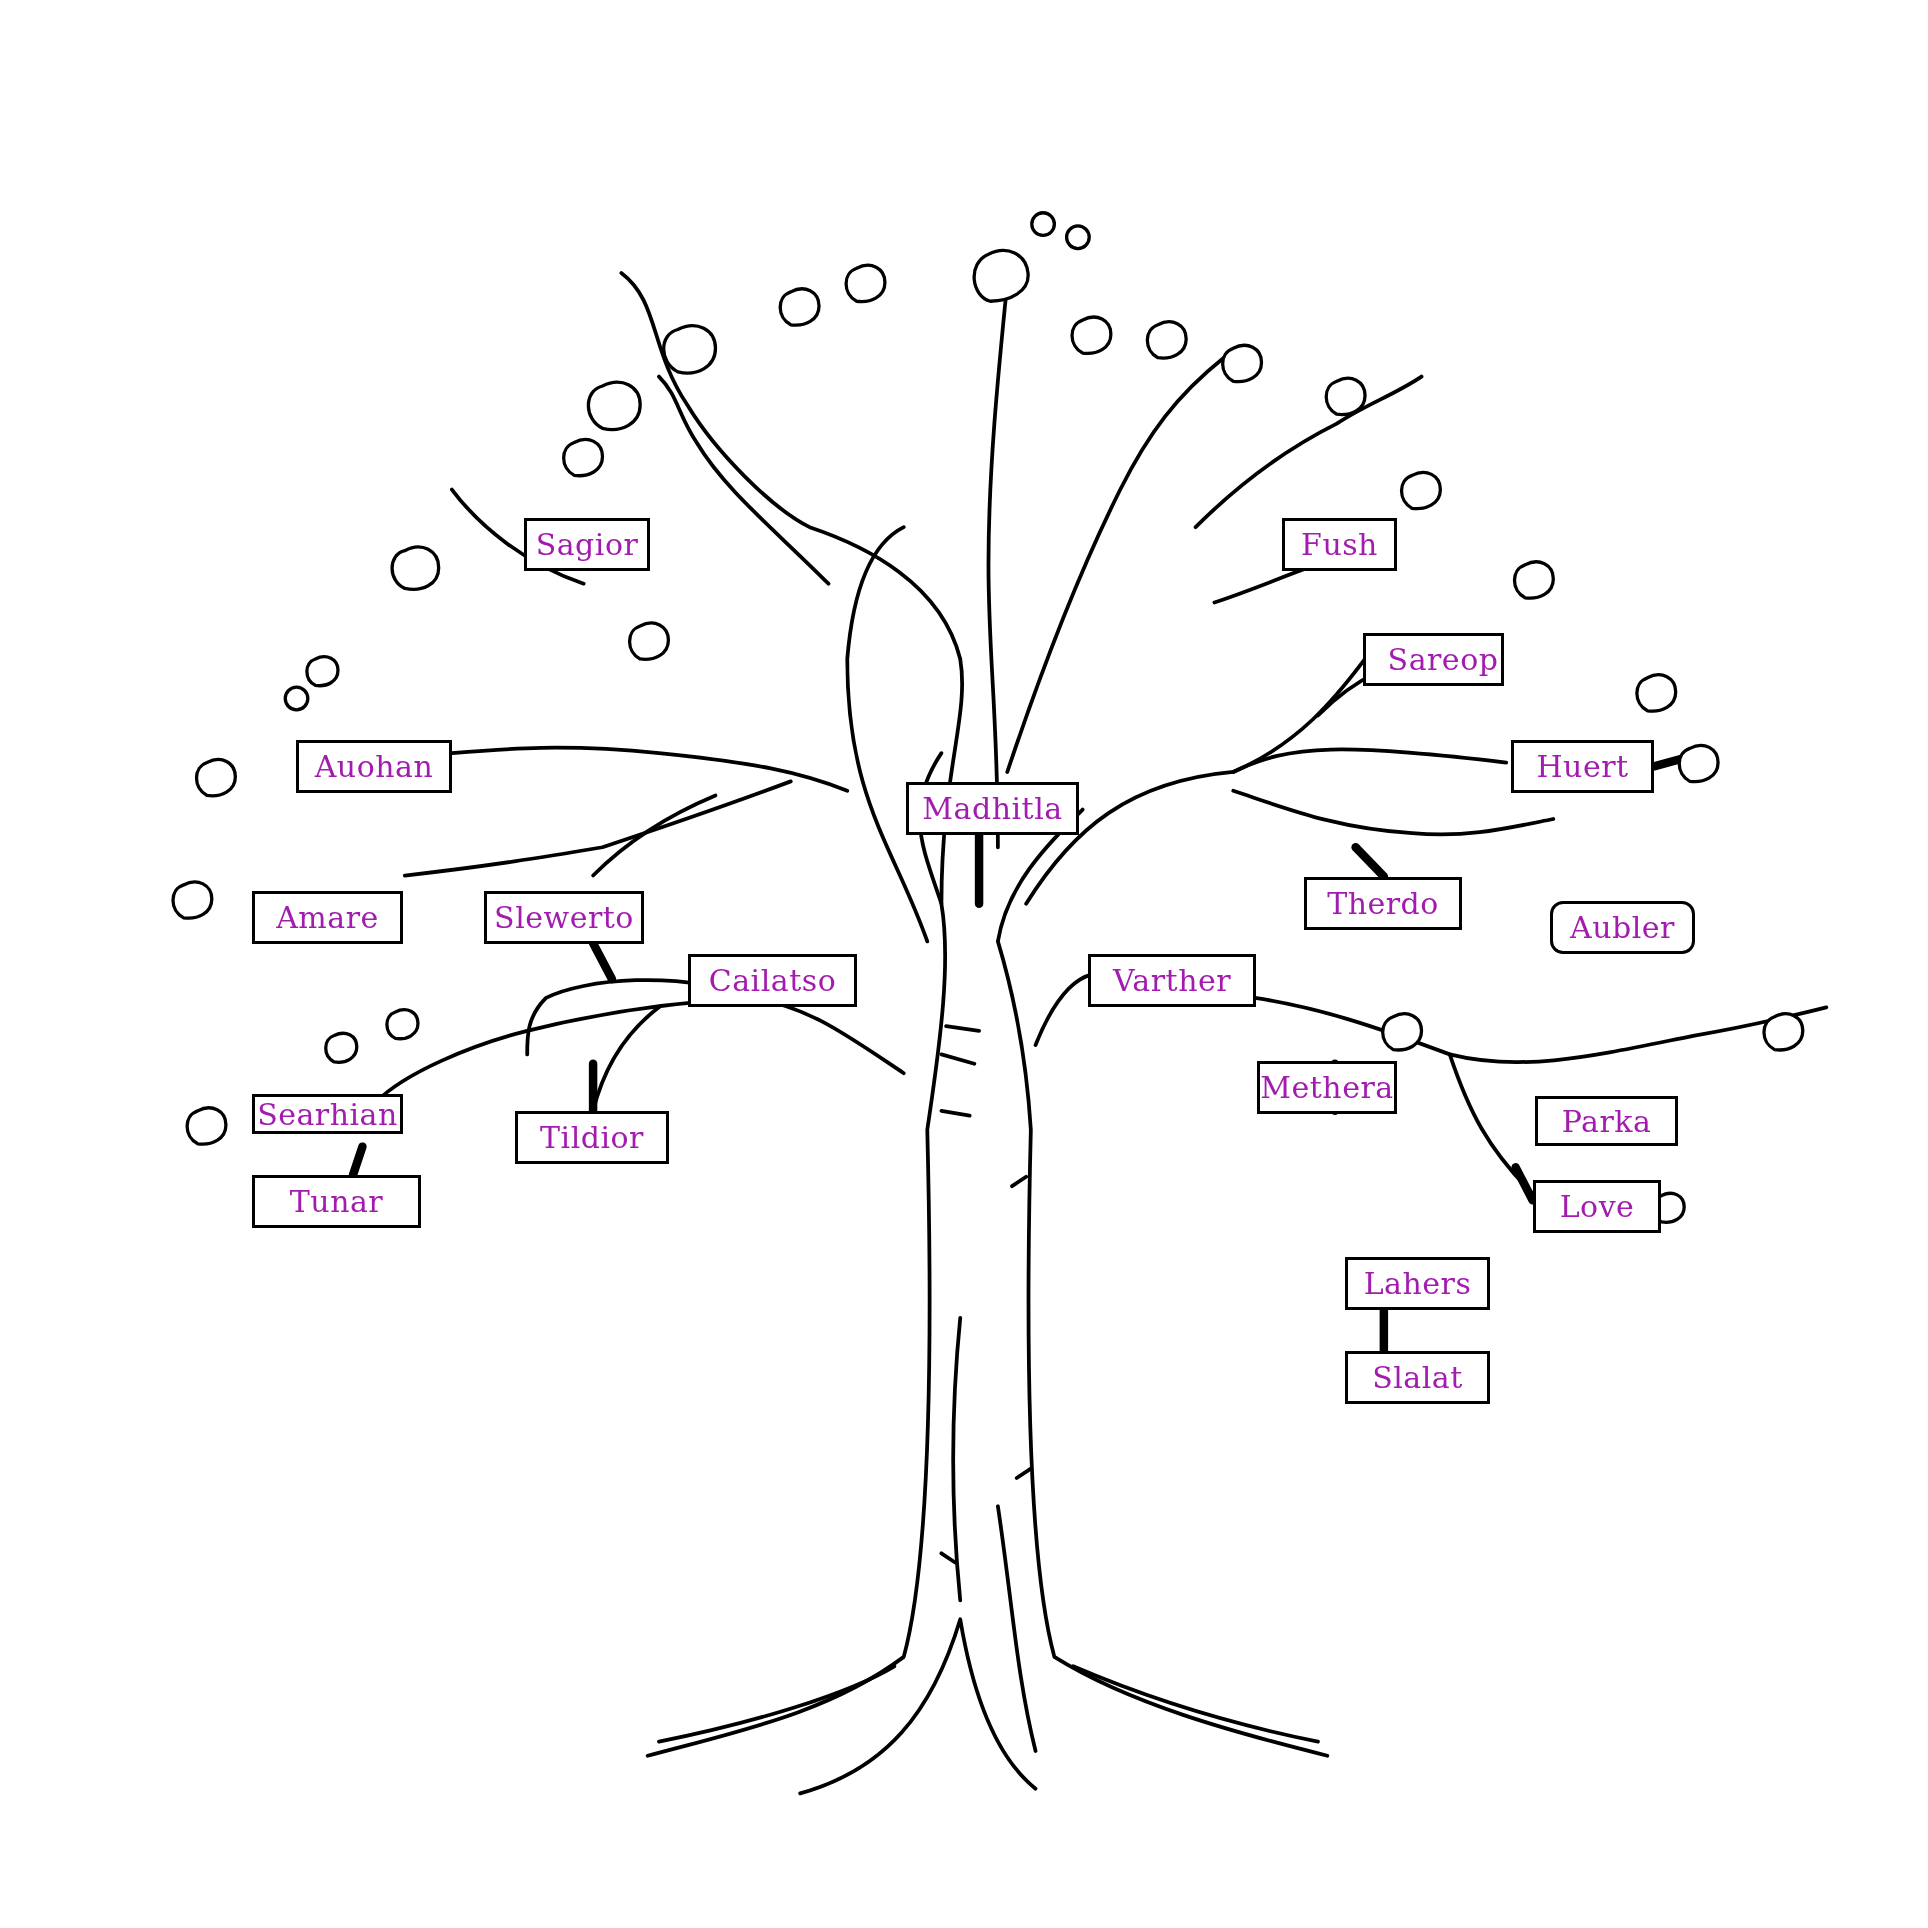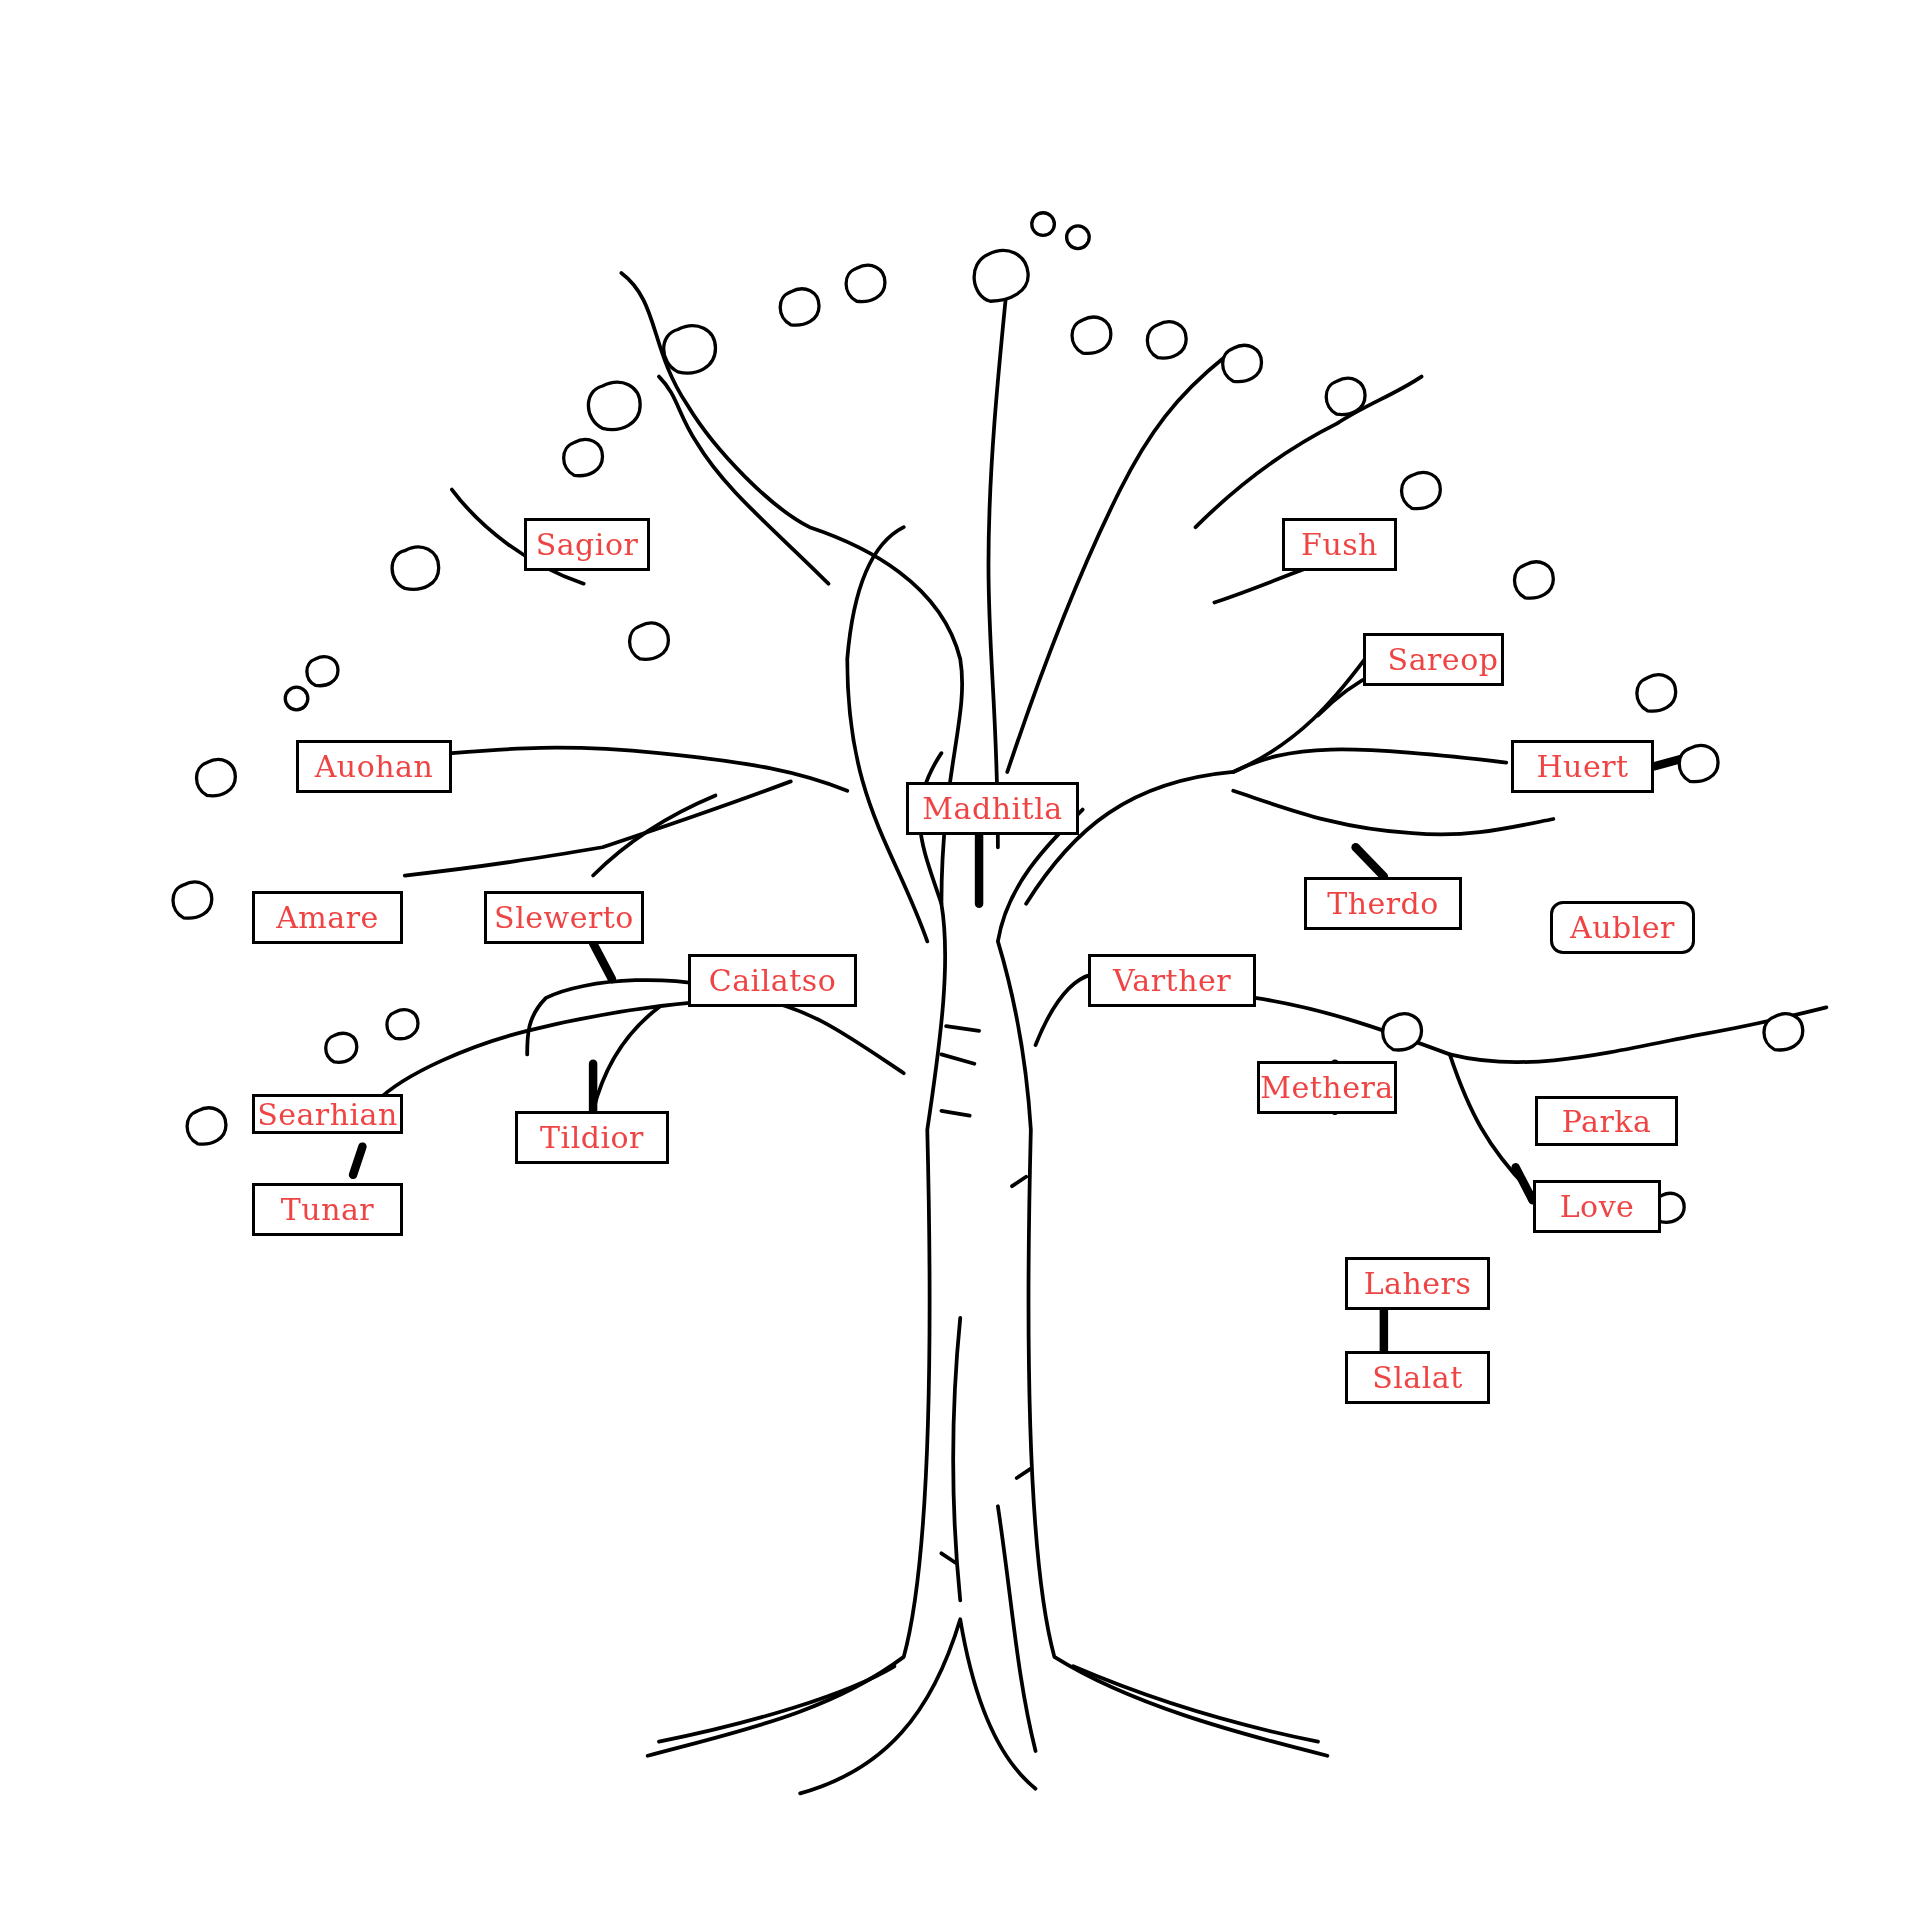--- a/index.html
+++ b/index.html
@@ -4,21 +4,21 @@
 <style>
   html, body { margin:0; padding:0; background:#ffffff; }
   body { width:1928px; height:1928px; position:relative; overflow:hidden;
          font-family:"DejaVu Serif", "Liberation Serif", serif; }
   #tree-art { position:absolute; left:0; top:0; width:1928px; height:1928px; }
   .tree-stroke { fill:none; stroke:#000; stroke-width:4; stroke-linecap:round; stroke-linejoin:round; }
   .tree-thick { fill:none; stroke:#000; stroke-width:9; stroke-linecap:round; }
   .leaf { fill:#fff; stroke:#000; stroke-width:3.5; }
   .name-box { position:absolute; box-sizing:border-box; border:3.8px solid #000; background:#fff;
               display:flex; align-items:center; justify-content:center;
-              font-size:30px; color:#ef4444; letter-spacing:0.5px; cursor:pointer; }
+              font-size:30px; color:#a21caf; letter-spacing:0.5px; cursor:pointer; }
 </style>
 </head>
 <body>
 
 <svg id="tree-art" viewBox="0 0 2048 2048" xmlns="http://www.w3.org/2000/svg">
 
   <g>
     <path class="tree-stroke" d="M688 1865 C780 1840 880 1820 960 1760 C990 1650 990 1400 985 1200 C1000 1100 1010 1020 1000 960 C980 900 960 860 1000 800"></path>
     <path class="tree-stroke" d="M1410 1865 C1310 1840 1200 1810 1120 1760 C1090 1650 1090 1400 1095 1200 C1090 1120 1075 1050 1060 1000 C1070 940 1110 900 1150 860"></path>
     <path class="tree-stroke" d="M850 1905 C940 1880 990 1820 1020 1720 C1030 1780 1050 1860 1100 1900"></path>
@@ -107,18 +107,18 @@
     <div class="name-box" style="left: 252px; top: 891px; width: 151px; height: 53px;">Amare</div>
     <div class="name-box" style="left: 484px; top: 891px; width: 160px; height: 53px;">Slewerto</div>
     <div class="name-box" style="left: 1304px; top: 877px; width: 158px; height: 53px;">Therdo</div>
     <div class="name-box" style="left: 1550px; top: 901px; width: 145px; height: 53px; border-radius: 13px;">Aubler</div>
     <div class="name-box" style="left: 688px; top: 954px; width: 169px; height: 53px;">Cailatso</div>
     <div class="name-box" style="left: 1088px; top: 954px; width: 168px; height: 53px;">Varther</div>
     <div class="name-box" style="left: 252px; top: 1094px; width: 151px; height: 40px;">Searhian</div>
     <div class="name-box" style="left: 515px; top: 1111px; width: 154px; height: 53px;">Tildior</div>
     <div class="name-box" style="left: 1257px; top: 1061px; width: 140px; height: 53px;">Methera</div>
     <div class="name-box" style="left: 1535px; top: 1096px; width: 143px; height: 50px;">Parka</div>
-    <div class="name-box" style="left: 252px; top: 1175px; width: 151px; height: 53px; margin-top: 8px;">Tunar</div>
+    <div class="name-box" style="left: 252px; top: 1175px; width: 169px; height: 53px;">Tunar</div>
     <div class="name-box" style="left: 1533px; top: 1180px; width: 128px; height: 53px;">Love</div>
     <div class="name-box" style="left: 1345px; top: 1257px; width: 145px; height: 53px;">Lahers</div>
     <div class="name-box" style="left: 1345px; top: 1351px; width: 145px; height: 53px;">Slalat</div>
   </div>
 
 
 </body></html>

